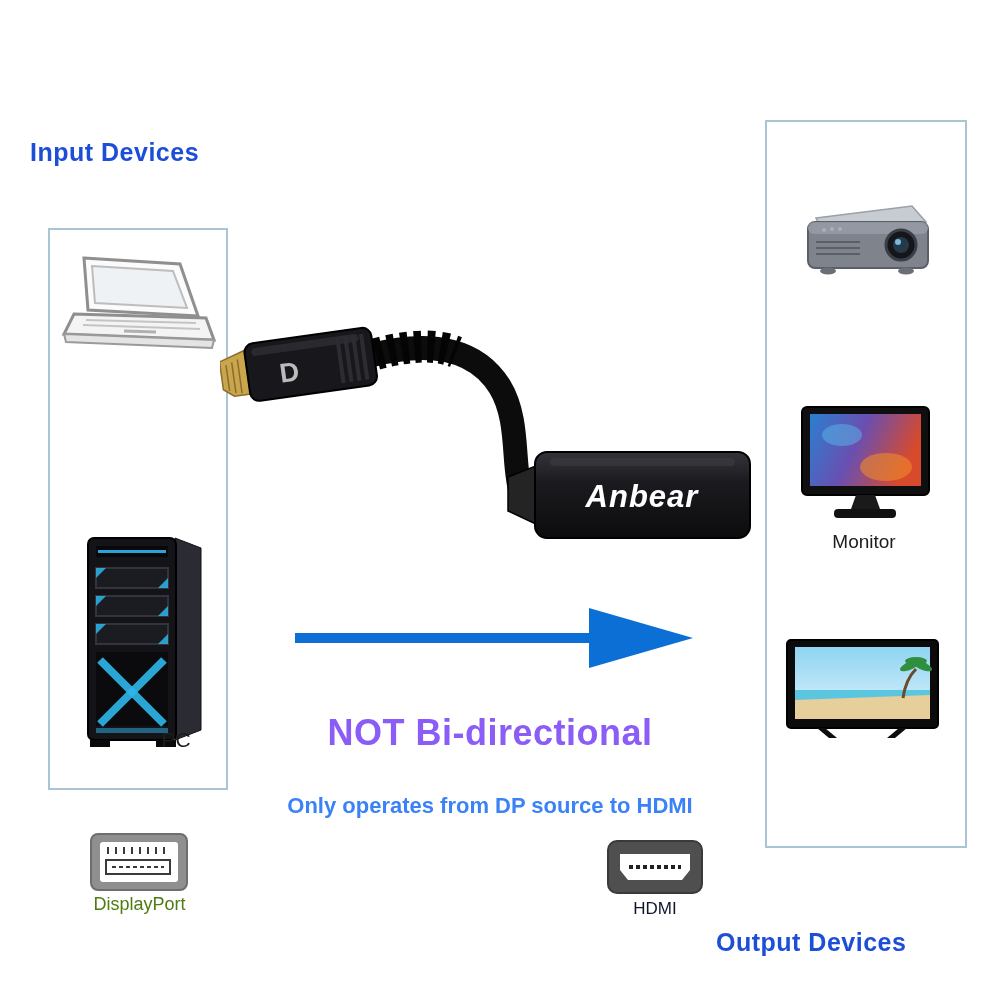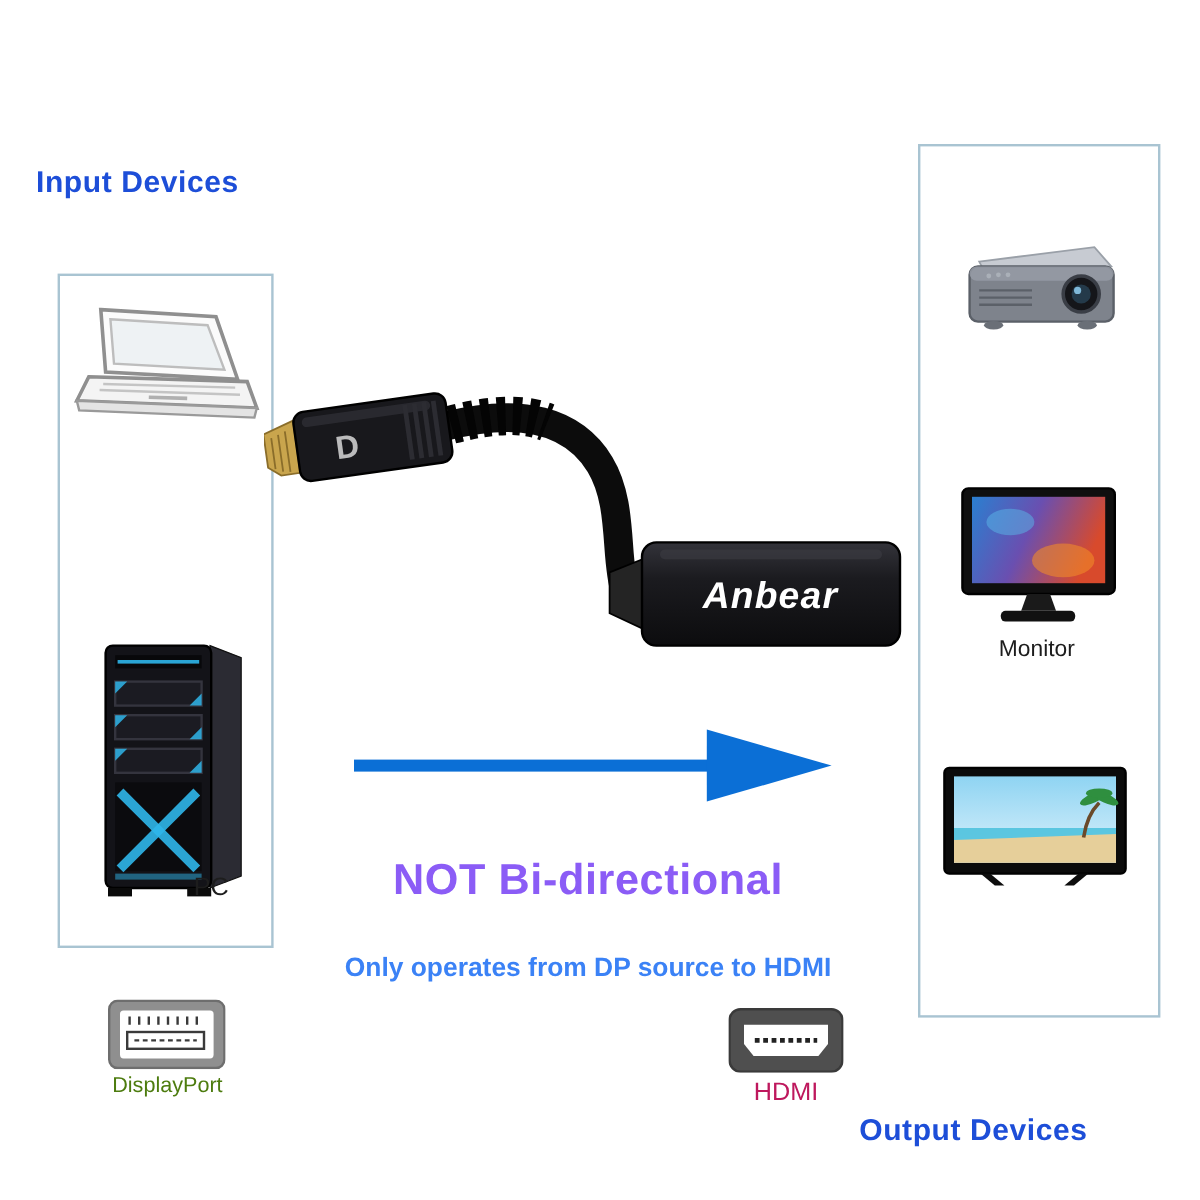--- a/index.html
+++ b/index.html
@@ -14,21 +14,21 @@
   .section-title{
     position:absolute;font-weight:bold;font-size:25px;color:#1d4ed8;
     letter-spacing:.5px;white-space:nowrap;
   }
   .dev-label{
     position:absolute;text-align:center;color:#1d1d1d;font-size:21px;
   }
   .conn-label{
     position:absolute;text-align:center;color:#4d7c0f;font-size:18px;
   }
-  .conn-label.dim{color:#be185d;font-size:21px;text-align:center;}
+  .conn-label.dim{color:#0f172a;font-size:17px;text-align:center;}
   .headline{
     position:absolute;text-align:center;font-weight:bold;font-size:36px;
     color:#8b5cf6;letter-spacing:.5px;
   }
   .subline{
     position:absolute;text-align:center;font-weight:bold;font-size:22px;
     color:#3b82f6;
   }
   svg{display:block;}
 </style>

